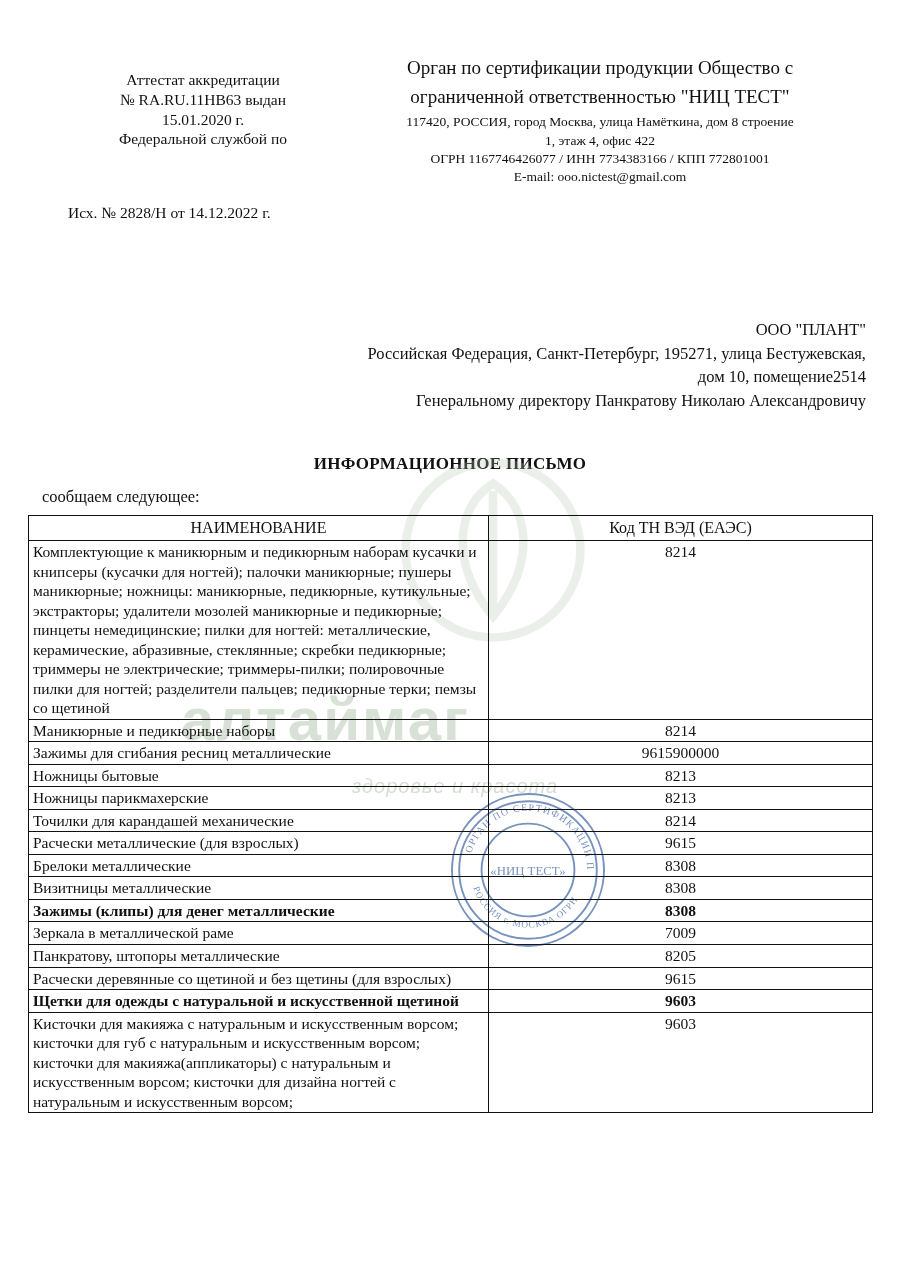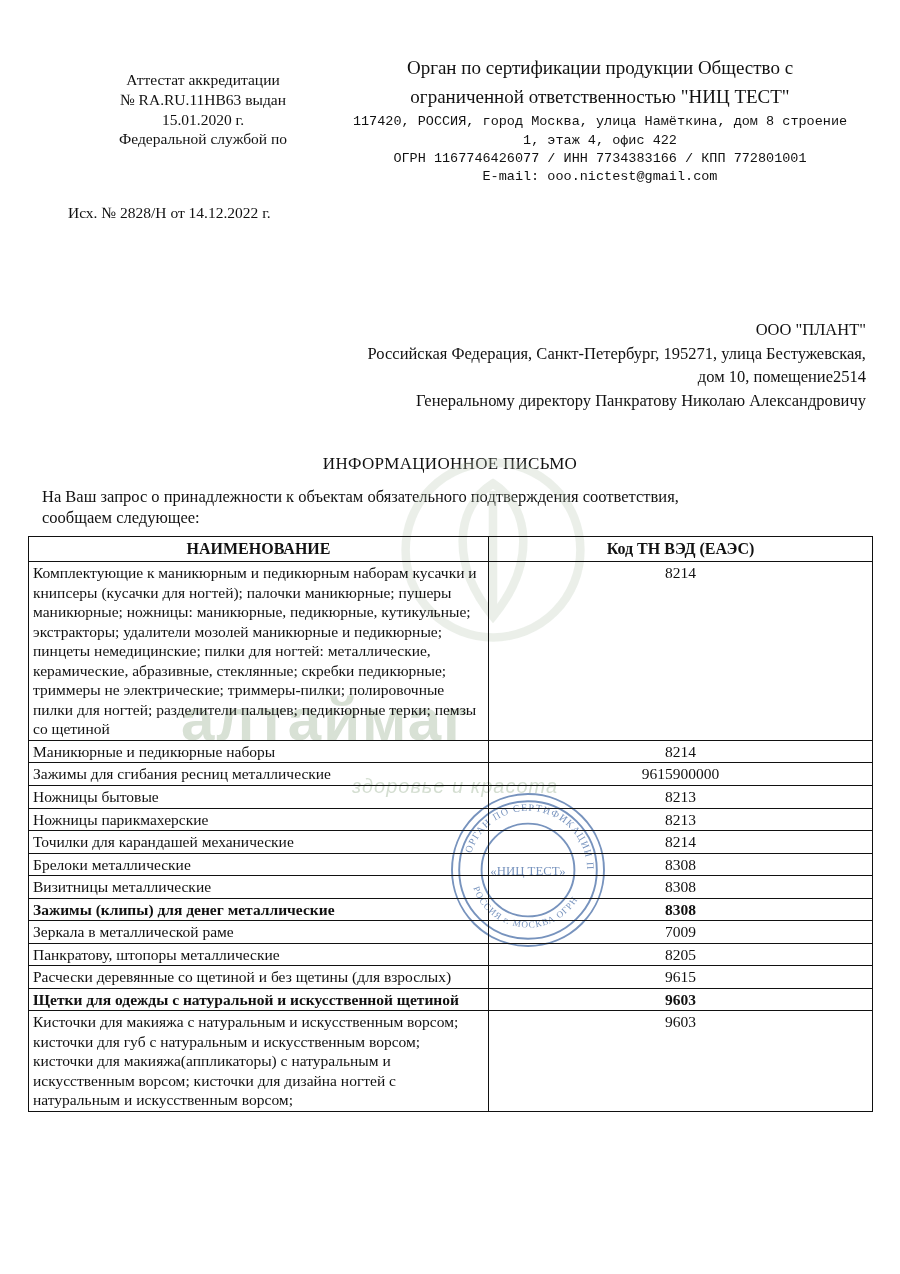--- a/index.html
+++ b/index.html
@@ -97,21 +97,20 @@
   }
   .org .org-title {
     font-size: 19px;
     line-height: 1.3;
     margin: 0 0 4px 0;
     padding: 0 18px;
   }
   .org .org-line {
     font-size: 13.5px;
     line-height: 1.35;
-    font-family: Liberation Mono, monospace;
   }
 
   .outgoing {
     margin-top: 18px;
     padding-left: 40px;
     font-size: 15.5px;
   }
 
   
   .recipient {
@@ -120,21 +119,21 @@
     font-size: 16.5px;
     line-height: 1.42;
     padding-right: 6px;
   }
 
   
   .letter-title {
     margin-top: 42px;
     text-align: center;
     font-size: 17px;
-    font-weight: normal;
+    font-weight: bold;
     letter-spacing: 0.3px;
   }
   .intro {
     margin-top: 12px;
     font-size: 16.5px;
     line-height: 1.28;
     padding-left: 14px;
   }
   .intro .l2 { display: block; }
 
@@ -150,21 +149,21 @@
   table.items th,
   table.items td {
     border: 1px solid #111;
     font-size: 15.5px;
     line-height: 1.26;
     padding: 1px 4px;
     vertical-align: top;
   }
   table.items th {
     text-align: center;
-    font-weight: bold;
+    font-weight: normal;
     font-size: 16px;
     padding: 2px 4px;
   }
   table.items td.name {
     text-align: left;
   }
   table.items td.code {
     text-align: center;
     width: 384px;
   }
@@ -226,21 +225,20 @@
 
   <div class="recipient">
     <div>ООО "ПЛАНТ"</div>
     <div>Российская Федерация, Санкт-Петербург, 195271, улица Бестужевская,</div>
     <div>дом 10, помещение2514</div>
     <div>Генеральному директору Панкратову Николаю Александровичу</div>
   </div>
 
   <div class="letter-title">ИНФОРМАЦИОННОЕ ПИСЬМО</div>
   <div class="intro">
-    <span>На Ваш запрос о принадлежности к объектам обязательного подтверждения соответствия,</span>
     <span class="l2">сообщаем следующее:</span>
   </div>
 
   <table class="items">
     <colgroup>
         <col class="c-name">
         <col class="c-code">
       </colgroup>
     <thead>
       <tr>
@@ -267,20 +265,24 @@
         </tr>
         <tr>
           <td class="name">Ножницы парикмахерские</td>
           <td class="code">8213</td>
         </tr>
         <tr>
           <td class="name">Точилки для карандашей механические</td>
           <td class="code">8214</td>
         </tr>
         <tr>
+          <td class="name">Расчески металлические (для взрослых)</td>
+          <td class="code">9615</td>
+        </tr>
+        <tr>
           <td class="name">Брелоки металлические</td>
           <td class="code">8308</td>
         </tr>
         <tr>
           <td class="name">Визитницы металлические</td>
           <td class="code">8308</td>
         </tr>
         <tr>
           <td class="name bold">Зажимы (клипы) для денег металлические</td>
           <td class="code bold">8308</td>

